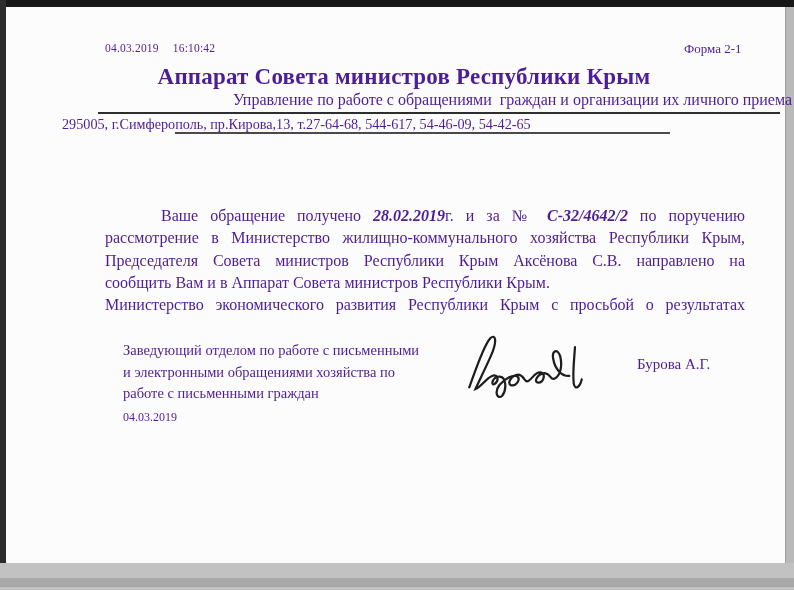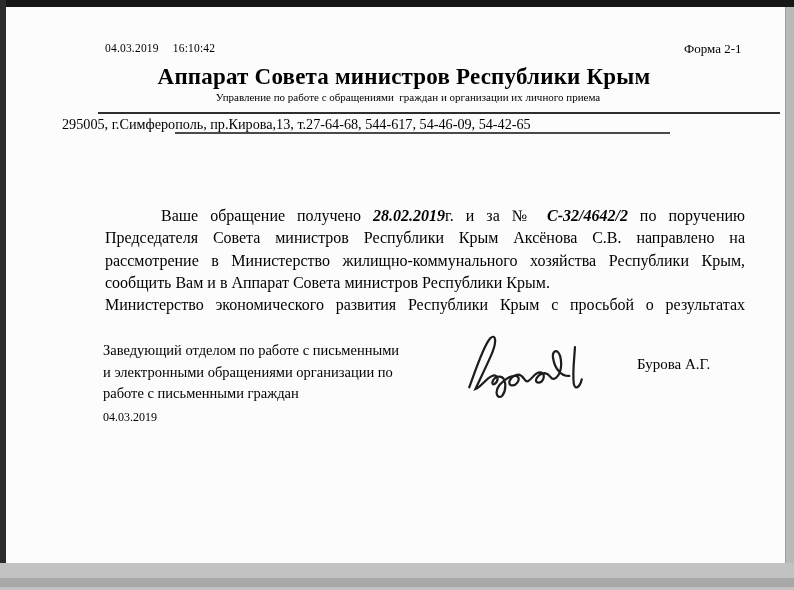--- a/index.html
+++ b/index.html
@@ -1,47 +1,47 @@
 <!DOCTYPE html>
 <html><head>
 <meta charset="utf-8">
 <style>
   html,body{margin:0;padding:0;background:#e9e9e9;}
   .scan{
     position:relative;width:794px;height:590px;overflow:hidden;
-    background:#fcfcfc;color:#000000;
+    background:#fcfcfc;color:#4c1d95;
     font-family:"Liberation Serif", serif;
     text-decoration:underline;
   }
   
   .edge-top{position:absolute;left:0;top:0;width:794px;height:7px;background:#171717;}
   .edge-left{position:absolute;left:0;top:0;width:6px;height:566px;background:#2c2c2c;}
   .edge-right{position:absolute;right:0;top:7px;width:8px;height:558px;background:#b9b9b9;border-left:1px solid #9d9d9d;}
   .edge-bottom{position:absolute;left:0;top:563px;width:794px;height:27px;background:#c2c2c2;}
   .edge-bottom-dark{position:absolute;left:0;top:578px;width:794px;height:9px;background:#a8a8a8;}
 
   .meta-datetime{position:absolute;top:42px;left:105px;font-size:11.5px;letter-spacing:.2px;white-space:nowrap;}
   .meta-datetime .t{margin-left:14px;}
   .form-label{position:absolute;top:41px;left:684px;font-size:13px;white-space:nowrap;}
 
   .org-title{position:absolute;top:64px;left:44px;width:720px;text-align:center;
     font-weight:bold;font-size:23px;letter-spacing:.2px;}
-  .org-sub{position:absolute;top:91px;left:48px;width:720px;text-align:center;font-size:11px;}
+  .org-sub{position:absolute;top:91px;left:72px;width:720px;text-align:right;font-size:16px;}
   .rule-1{position:absolute;top:112px;left:98px;width:682px;height:2px;background:#2e2e2e;}
   .org-addr{position:absolute;top:116px;left:62px;width:720px;text-align:left;font-size:14.2px;}
   .rule-2{position:absolute;top:132px;left:175px;width:495px;height:1.5px;background:#4a4a4a;}
 
   .letter-body{position:absolute;top:205px;left:105px;width:640px;
     font-size:16px;line-height:22.3px;}
   .letter-body .ln{text-align:justify;text-align-last:justify;white-space:normal;}
   .letter-body .ln-first{padding-left:56px;}
   .letter-body .ln-last{text-align-last:left;}
   .bi{font-weight:bold;font-style:italic;}
 
-  .sig-block{position:absolute;top:340px;left:103px;width:370px;font-size:14.5px;line-height:21.5px;}
+  .sig-block{position:absolute;top:340px;left:123px;width:370px;font-size:14.5px;line-height:21.5px;}
   .sig-date{font-size:12px;margin-top:2px;}
   .sig-name{position:absolute;top:356px;left:637px;font-size:15px;white-space:nowrap;}
   .sig-svg{position:absolute;top:327px;left:460px;width:132px;height:74px;transform:rotate(-3deg);}
 </style>
 </head>
 <body>
 
 <div class="scan">
 
   <div class="edge-top"></div>
@@ -56,29 +56,29 @@
   <div class="form-label">Форма 2-1</div>
 
   <div class="org-title">Аппарат Совета министров Республики Крым</div>
   <div class="org-sub">Управление по работе с обращениями&nbsp; граждан и организации их личного приема</div>
   <div class="rule-1"></div>
   <div class="org-addr">295005, г.Симферополь, пр.Кирова,13, т.27-64-68, 544-617, 54-46-09, 54-42-65</div>
   <div class="rule-2"></div>
 
   <div class="letter-body">
     <div class="ln ln-first"><span>Ваше обращение получено </span><span class="bi">28.02.2019</span><span>г. и за № </span><span class="bi">С-32/4642/2</span><span> по поручению</span></div>
+    <div class="ln">рассмотрение в Министерство жилищно-коммунального хозяйства Республики Крым,</div>
     <div class="ln">Председателя Совета министров Республики Крым Аксёнова С.В. направлено на</div>
-    <div class="ln">рассмотрение в Министерство жилищно-коммунального хозяйства Республики Крым,</div>
     <div class="ln ln-last">сообщить Вам и в Аппарат Совета министров Республики Крым.</div>
     <div class="ln">Министерство экономического развития Республики Крым с просьбой о результатах</div>
   </div>
 
   <div class="sig-block">
     <div>Заведующий отделом по работе с письменными</div>
-    <div>и электронными обращениями организации по</div>
+    <div>и электронными обращениями хозяйства по</div>
     <div>работе с письменными граждан</div>
     <div class="sig-date">04.03.2019</div>
   </div>
 
   <svg class="sig-svg" viewBox="0 0 130 72" xmlns="http://www.w3.org/2000/svg">
     <path d="M8,56 C14,42 24,16 31,9 C37,4 38,12 31,26 C25,38 17,52 14,58
              C20,56 25,48 31,46 C37,44 38,51 33,54 C29,56 31,47 38,47
              C45,47 45,60 40,66 C35,70 32,62 38,55 C44,49 52,45 56,48
              C59,51 54,58 49,56 C45,54 50,46 57,46 C63,47 62,54 66,53
              C71,51 73,44 79,45 C84,46 82,55 76,55 C71,54 76,46 83,46

